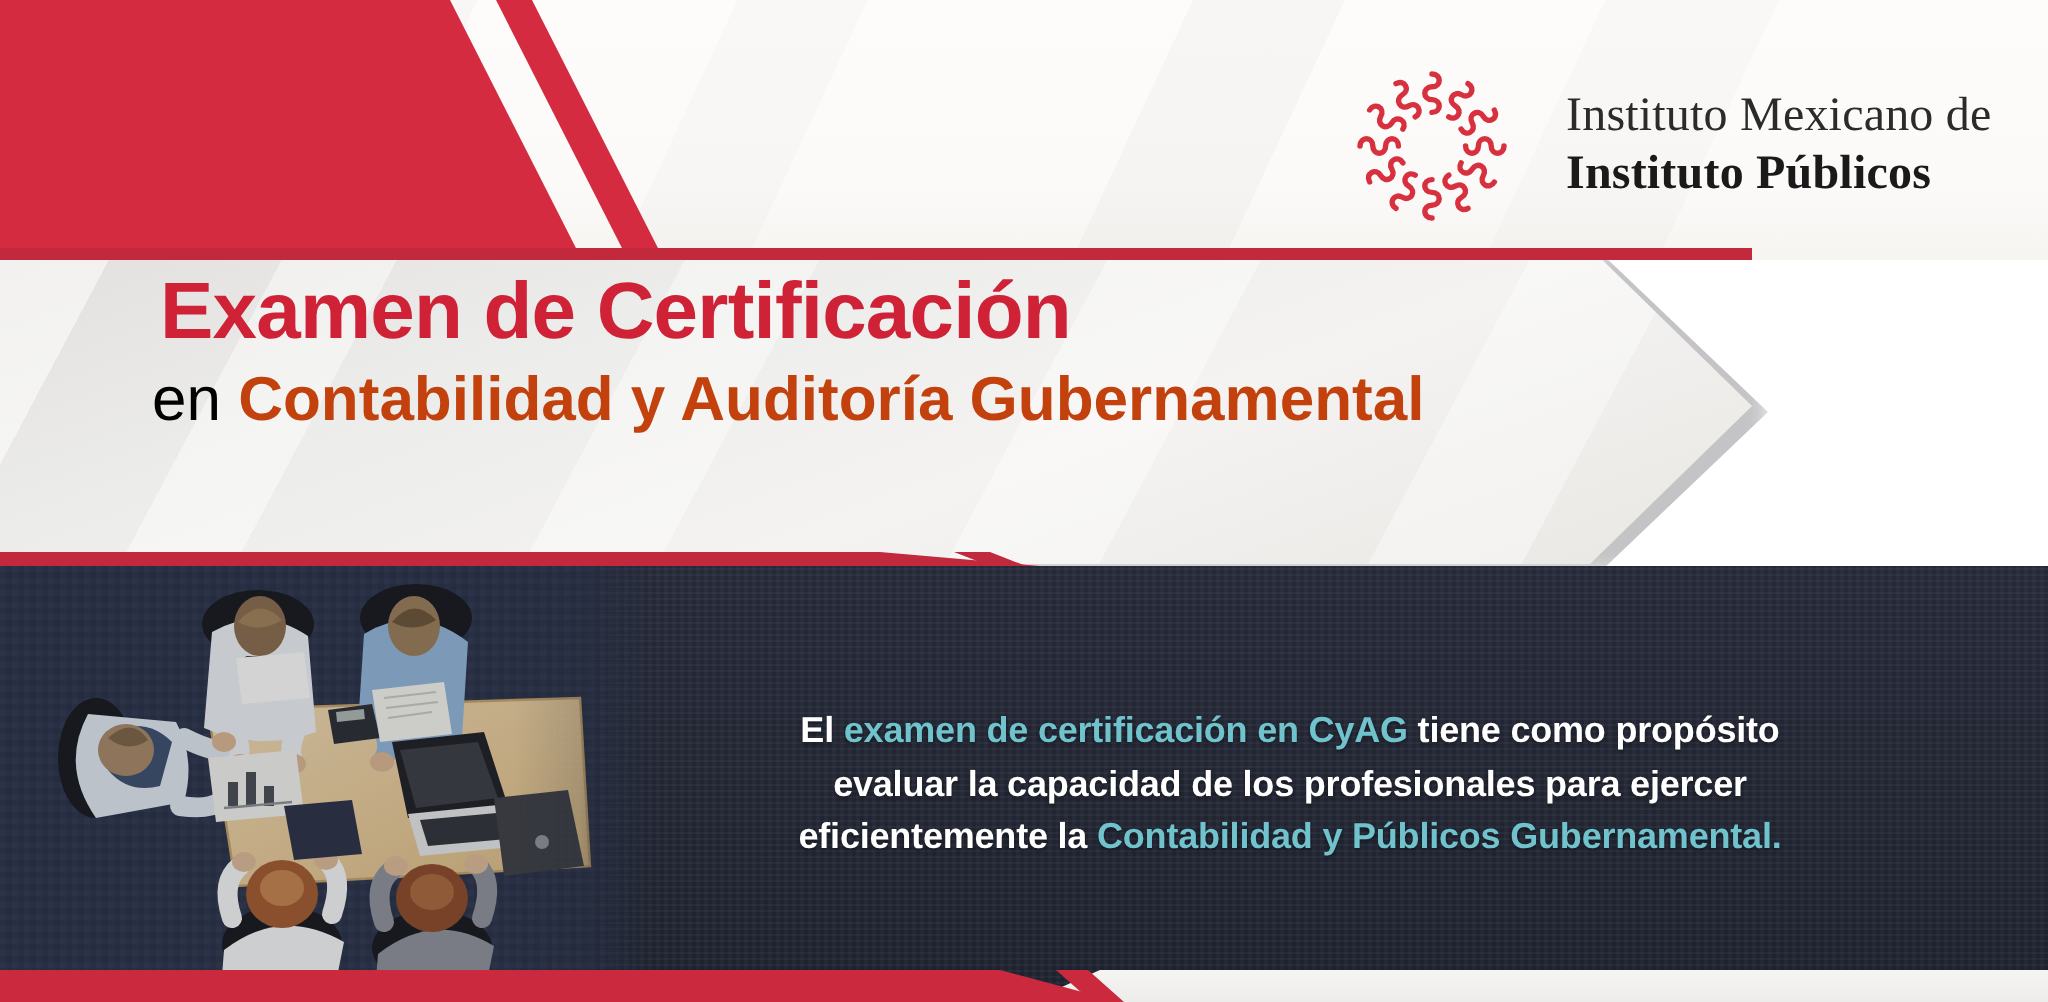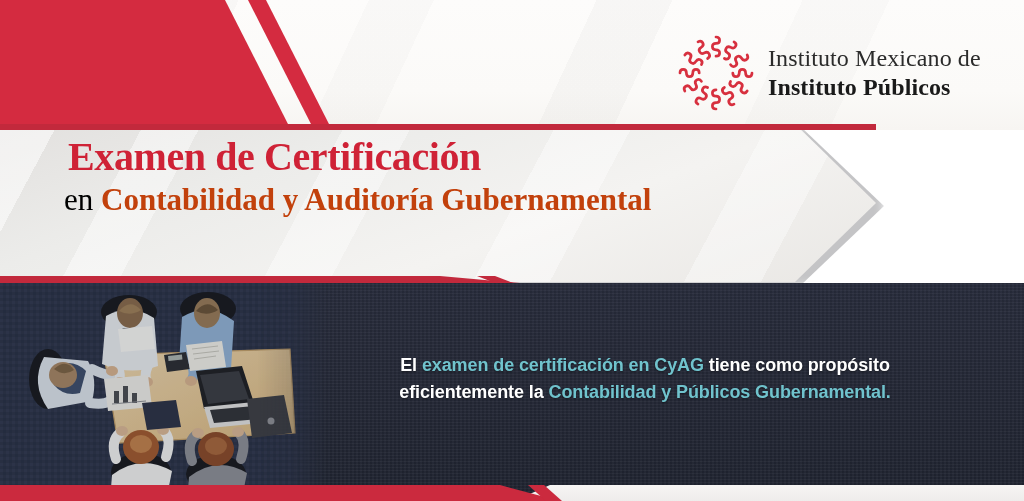--- a/index.html
+++ b/index.html
@@ -105,24 +105,23 @@
     position:absolute;
     left:455px; top:276px;
     width:70px; height:7px;
     background:#c2293c;
     clip-path: polygon(22px 0, 40px 0, 58px 7px, 40px 7px);
   }
 
   
   .title-stack {
     position:absolute;
-    left:68px; top:135px;
+    left:80px; top:135px;
     width:800px;
     z-index:8;
-    font-family:Liberation Serif, serif;
   }
   .title-line1 {
     font-size:40px;
     font-weight:bold;
     color:#cf2236;
     letter-spacing:-0.4px;
     line-height:1.08;
     white-space:nowrap;
   }
   .title-line2 {
@@ -142,21 +141,21 @@
     margin-top:-2px;
     margin-left:-3px;
   }
 
   
   .logo {
     position:absolute;
     left:676px; top:33px;
     display:flex;
     align-items:center;
-    gap:12px;
+    gap:27px;
     z-index:9;
   }
   .logo-mark { width:80px; height:80px; flex:0 0 80px; }
   .logo-text { line-height:1.22; }
   .logo-l1 {
     font-family:"Liberation Serif", serif;
     font-size:24px; color:#2b2b2b; font-weight:normal;
     letter-spacing:0.1px;
   }
   .logo-l2 {
@@ -424,20 +423,21 @@
         <polygon points="118,46 152,43 155,66 121,69" fill="#fafaf6"></polygon>
       </g>
 
       <rect width="330" height="218" fill="url(#carpet)" opacity="0"></rect>
       <rect width="330" height="218" fill="#1d2333" opacity="0.18"></rect>
     </svg>
   </div>
 
   <div class="copy">
     <div class="copy-line"><span>El </span><span class="hl">examen de certificación en CyAG</span><span> tiene como propósito</span></div>
+    <div class="copy-line">evaluar la capacidad de los profesionales para ejercer</div>
     <div class="copy-line"><span>eficientemente la </span><span class="hl">Contabilidad y Públicos Gubernamental.</span></div>
   </div>
 
   <div class="bottom-white"></div>
   <div class="bottom-red"></div>
   <div class="bottom-red-stripe"></div>
 
 </div>
 
 </body></html>

